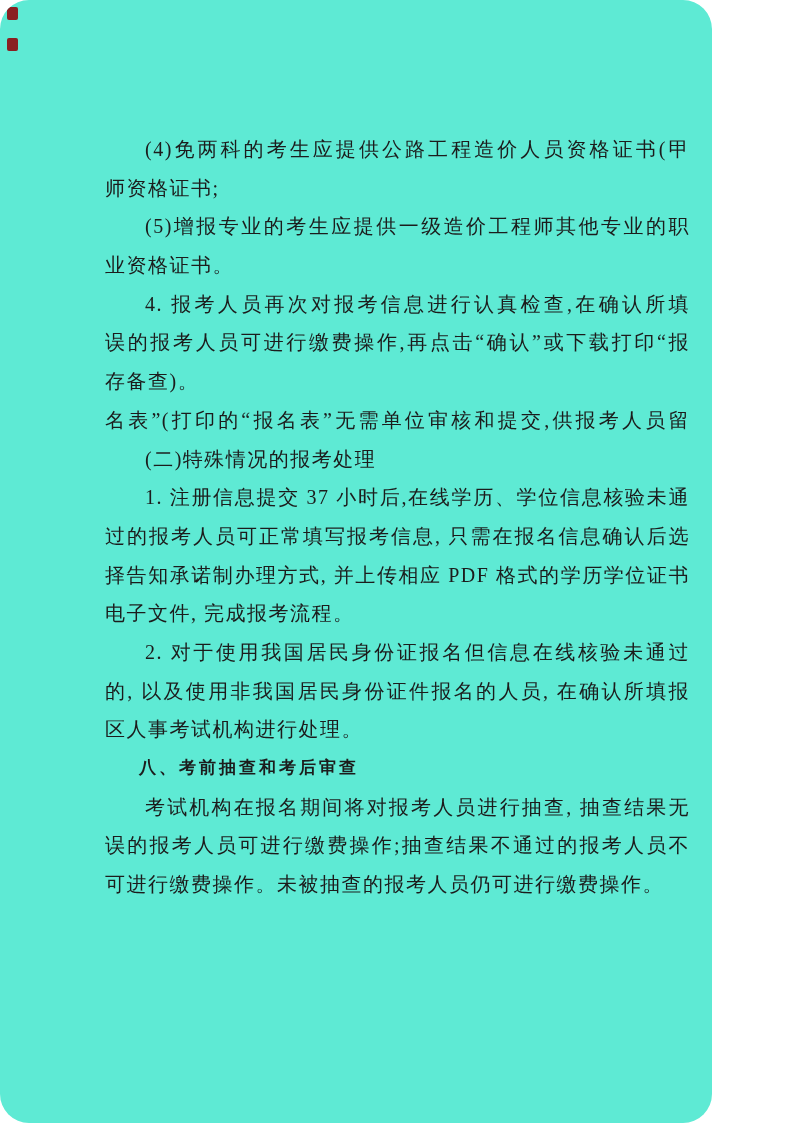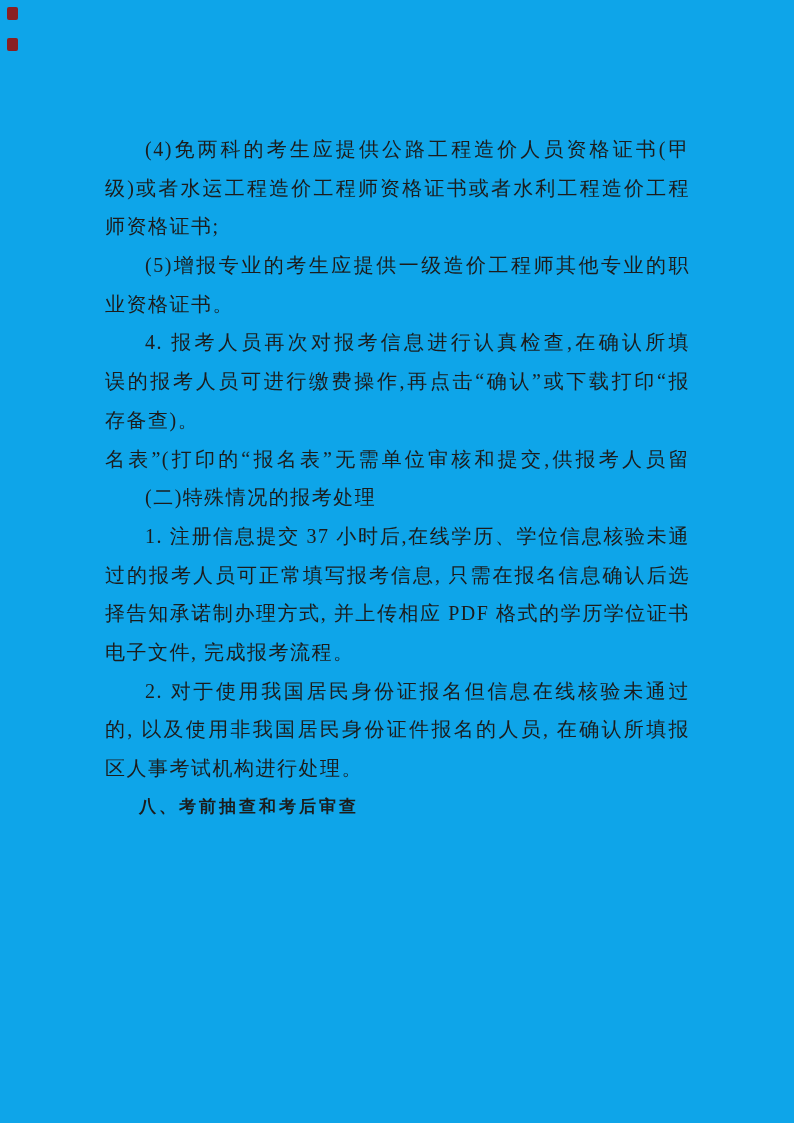--- a/index.html
+++ b/index.html
@@ -2,26 +2,27 @@
 <html><head>
 <meta charset="utf-8">
 <style>
   html, body {
     margin: 0;
     padding: 0;
     background: #ffffff;
   }
   .page {
     position: relative;
-    width: 794px;
+    width: 712px;
     height: 1123px;
-    background: #0ea5e9;
+    background: #5eead4;
     overflow: hidden;
     font-family: "Liberation Serif", "DejaVu Serif", serif;
     color: #1c1c1c;
+    border-radius: 29px;
   }
   .corner-mark {
     position: absolute;
     left: 7px;
     width: 11px;
     height: 13px;
     background: #8a2022;
     border-radius: 2px;
   }
   .corner-mark.m1 { top: 7px; }
@@ -53,21 +54,20 @@
 </style>
 </head>
 <body>
 
 <main class="page">
   <span class="corner-mark m1"></span>
   <span class="corner-mark m2"></span>
   <section class="doc" id="doc">
       <div class="para para-body">
         <div class="line first">(4)免两科的考生应提供公路工程造价人员资格证书(甲</div>
-        <div class="line">级)或者水运工程造价工程师资格证书或者水利工程造价工程</div>
         <div class="line last">师资格证书;</div>
       </div>
       <div class="para para-body">
         <div class="line first">(5)增报专业的考生应提供一级造价工程师其他专业的职</div>
         <div class="line last">业资格证书。</div>
       </div>
       <div class="para para-body">
         <div class="line first">4. 报考人员再次对报考信息进行认真检查,在确认所填报、</div>
         <div class="line">误的报考人员可进行缴费操作,再点击“确认”或下载打印“报</div>
         <div class="line last">存备查)。</div>
@@ -83,14 +83,19 @@
         <div class="line last">电子文件, 完成报考流程。</div>
       </div>
       <div class="para para-body">
         <div class="line first">2. 对于使用我国居民身份证报名但信息在线核验未通过</div>
         <div class="line">的, 以及使用非我国居民身份证件报名的人员, 在确认所填报</div>
         <div class="line last">区人事考试机构进行处理。</div>
       </div>
       <div class="para para-heading-bold">
         <div class="line first last">八、考前抽查和考后审查</div>
       </div>
+      <div class="para para-body">
+        <div class="line first">考试机构在报名期间将对报考人员进行抽查, 抽查结果无</div>
+        <div class="line">误的报考人员可进行缴费操作;抽查结果不通过的报考人员不</div>
+        <div class="line last">可进行缴费操作。未被抽查的报考人员仍可进行缴费操作。</div>
+      </div>
     </section>
 </main>
 
 </body></html>

